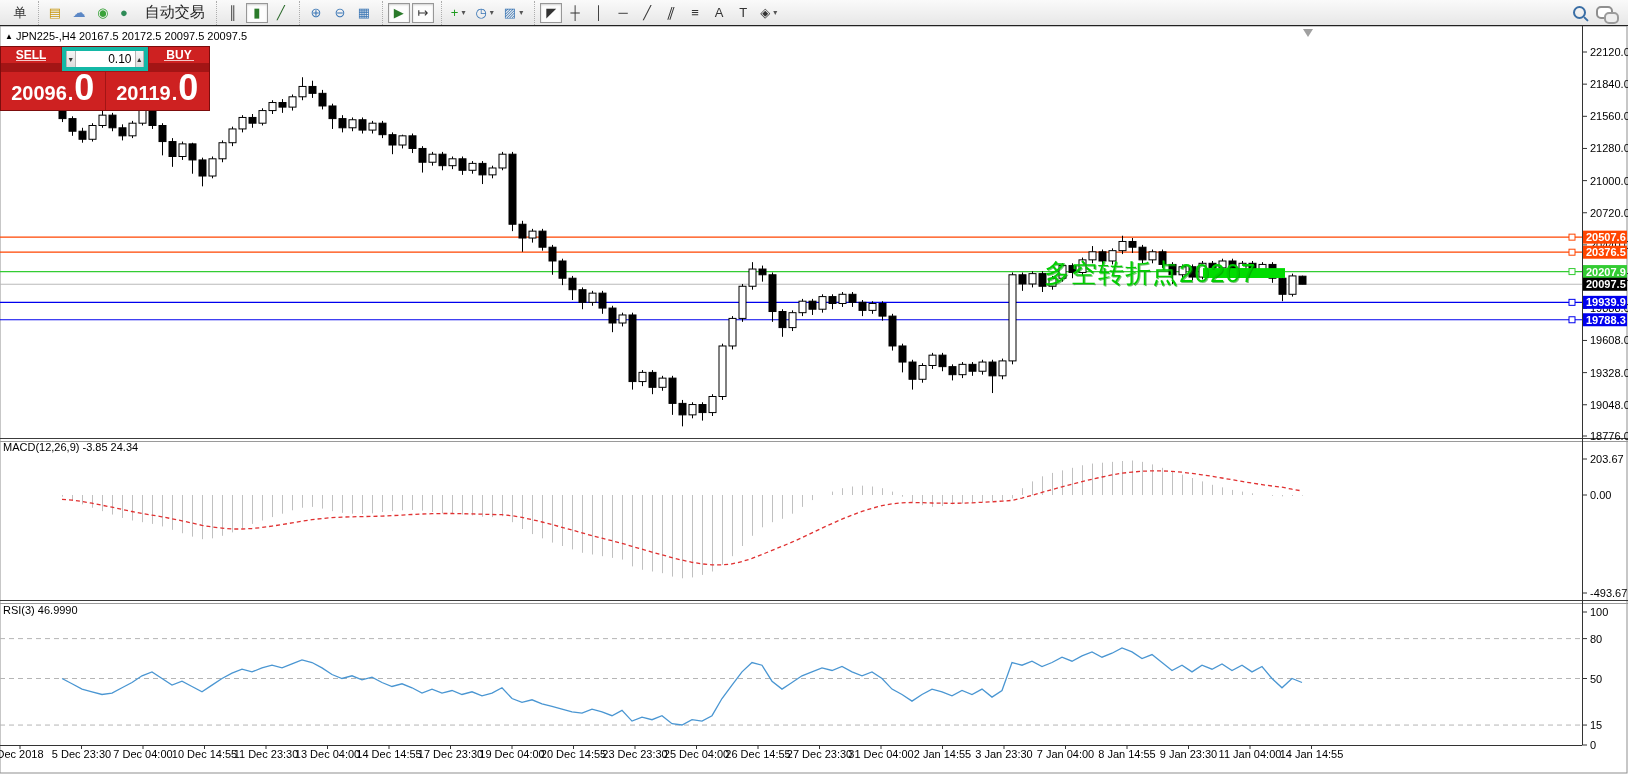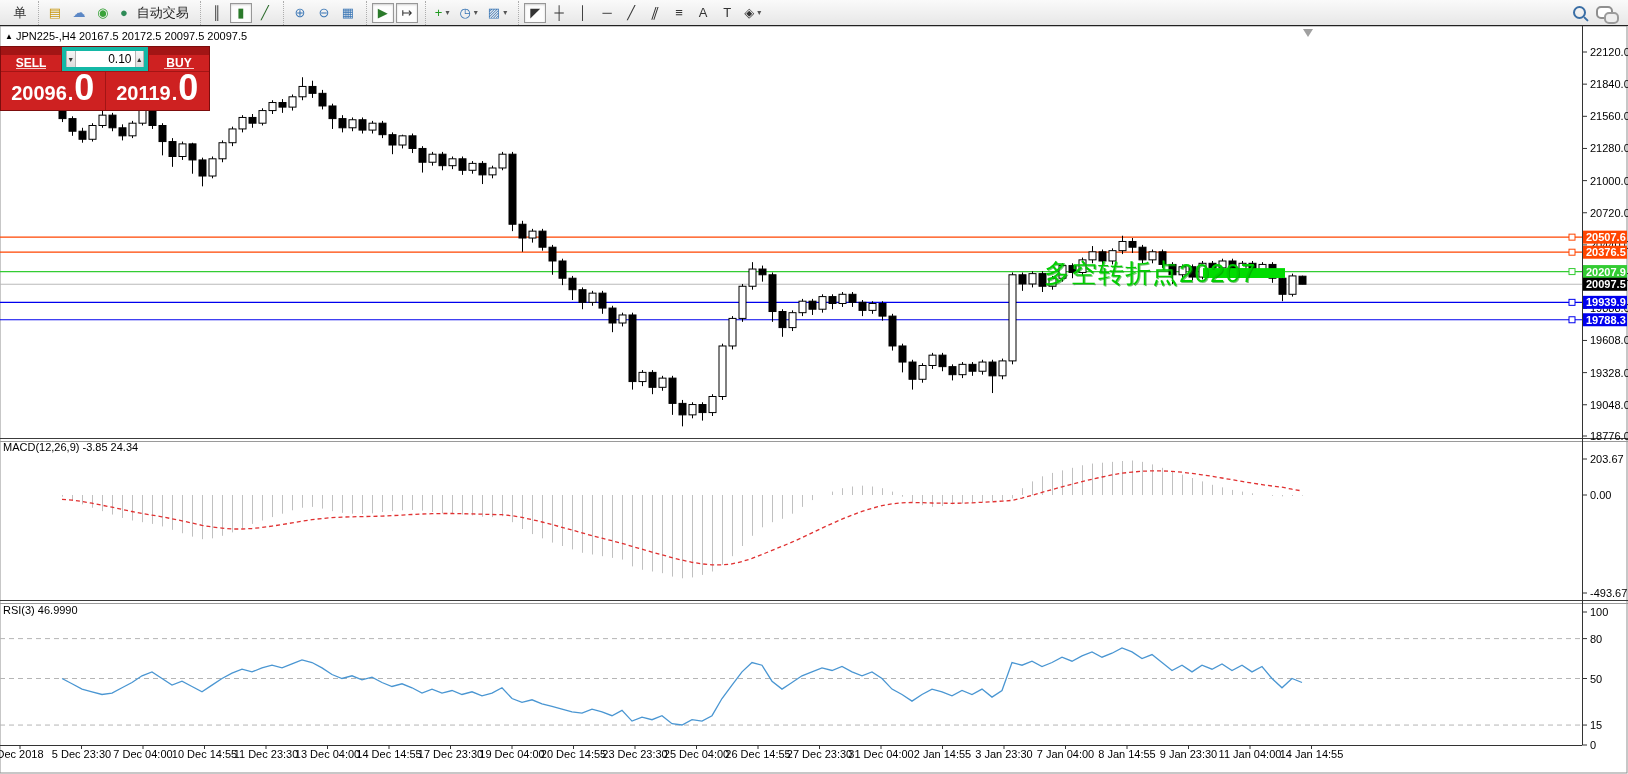--- a/index.html
+++ b/index.html
@@ -10,21 +10,21 @@
     display:flex;align-items:center;box-sizing:border-box;padding-left:2px}
   .tb-group{display:flex;align-items:center;height:24px;padding:0 4px;
     border-left:1px dotted #adadad;margin-left:2px}
   .tb-group:first-child{border-left:none}
   .tb-group.right{margin-left:auto;border-left:none;padding-right:10px}
   .tb-btn{display:flex;align-items:center;justify-content:center;min-width:22px;height:20px;
     margin:0 1px;border:1px solid transparent;background:transparent;font-size:13px;
     color:#333;padding:0 3px;cursor:default;box-sizing:border-box;white-space:nowrap}
   .tb-btn.active{background:#fdfdfd;border:1px solid #979797;box-shadow:inset 0 1px 2px rgba(0,0,0,.18)}
   .tb-btn .glyph{line-height:1}
-  .tb-btn .btn-label{font-size:13px;margin-left:9px;color:#222}
+  .tb-btn .btn-label{font-size:15px;margin-left:17px;color:#222}
   .tb-btn .caret{font-size:8px;margin-left:3px;color:#555}
   .tb-btn.tf{font-size:11px;color:#3c3c3c;min-width:25px}
   .skewed{display:inline-block;transform:skewX(-18deg)}
   .lens{width:9px;height:9px;border:2px solid #3a6ea5;border-radius:50%;position:relative;display:inline-block}
   .lens::after{content:"";position:absolute;width:6px;height:2px;background:#3a6ea5;
     transform:rotate(45deg);right:-5px;bottom:-3px;border-radius:1px}
   .chat{width:13px;height:9px;border:2px solid #8f8f8f;border-radius:5px;position:relative;display:inline-block;background:#fff}
   .chat::after{content:"";position:absolute;width:11px;height:8px;border:2px solid #9b9b9b;
     border-radius:5px;left:6px;top:4px;background:#efefef}
   
@@ -32,21 +32,21 @@
   .symbol-title{position:absolute;left:5px;top:30px;font-size:11px;color:#000;z-index:5;white-space:nowrap}
   .sym-tri{font-size:8px;margin-right:3px;vertical-align:1px}
   .pane-label{position:absolute;left:3px;font-size:11px;color:#000;z-index:5;white-space:nowrap}
   .macd-label{top:441px}
   .rsi-label{top:604px}
   .annotation{position:absolute;left:1044px;top:256px;z-index:4;font-size:26px;font-weight:normal;
     color:#00ce00;letter-spacing:1px;white-space:nowrap;text-shadow:1px 1px 0 rgba(0,140,0,.55)}
   
   .trade-panel{position:absolute;left:0;top:46px;width:210px;z-index:6;
     background:#a31515;border:1px solid #7c0d0d;box-sizing:border-box}
-  .tp-top{display:flex;align-items:flex-end;height:24px;gap:1px}
+  .tp-top{display:flex;align-items:flex-start;height:24px;gap:1px}
   .tp-btn{flex:1;background:#ce2121;color:#fff;font-weight:bold;font-size:12px;border:none;
     display:flex;align-items:center;justify-content:center;position:relative;cursor:default}
   .tp-btn::after{content:"";position:absolute;bottom:2px;left:15px;right:15px;height:1px;background:#f2caca}
   .tp-vol{display:flex;align-items:stretch;background:#be185d;border:4px solid #14b8a6;width:86px;box-sizing:border-box}
   .tp-vol input{width:54px;border:none;outline:none;font-size:12px;text-align:right;
     padding-right:3px;font-family:"Liberation Sans",sans-serif}
   .tp-spin{width:14px;background:linear-gradient(#f6f6f6,#dcdcdc);border-left:1px solid #b5b5b5;
     border-right:1px solid #b5b5b5;font-size:7px;color:#333;display:flex;align-items:center;justify-content:center;cursor:default}
   .tp-prices{display:flex;gap:1px;margin-top:1px}
   .tp-price{flex:1;background:#ce2121;color:#fff;display:flex;align-items:baseline;

